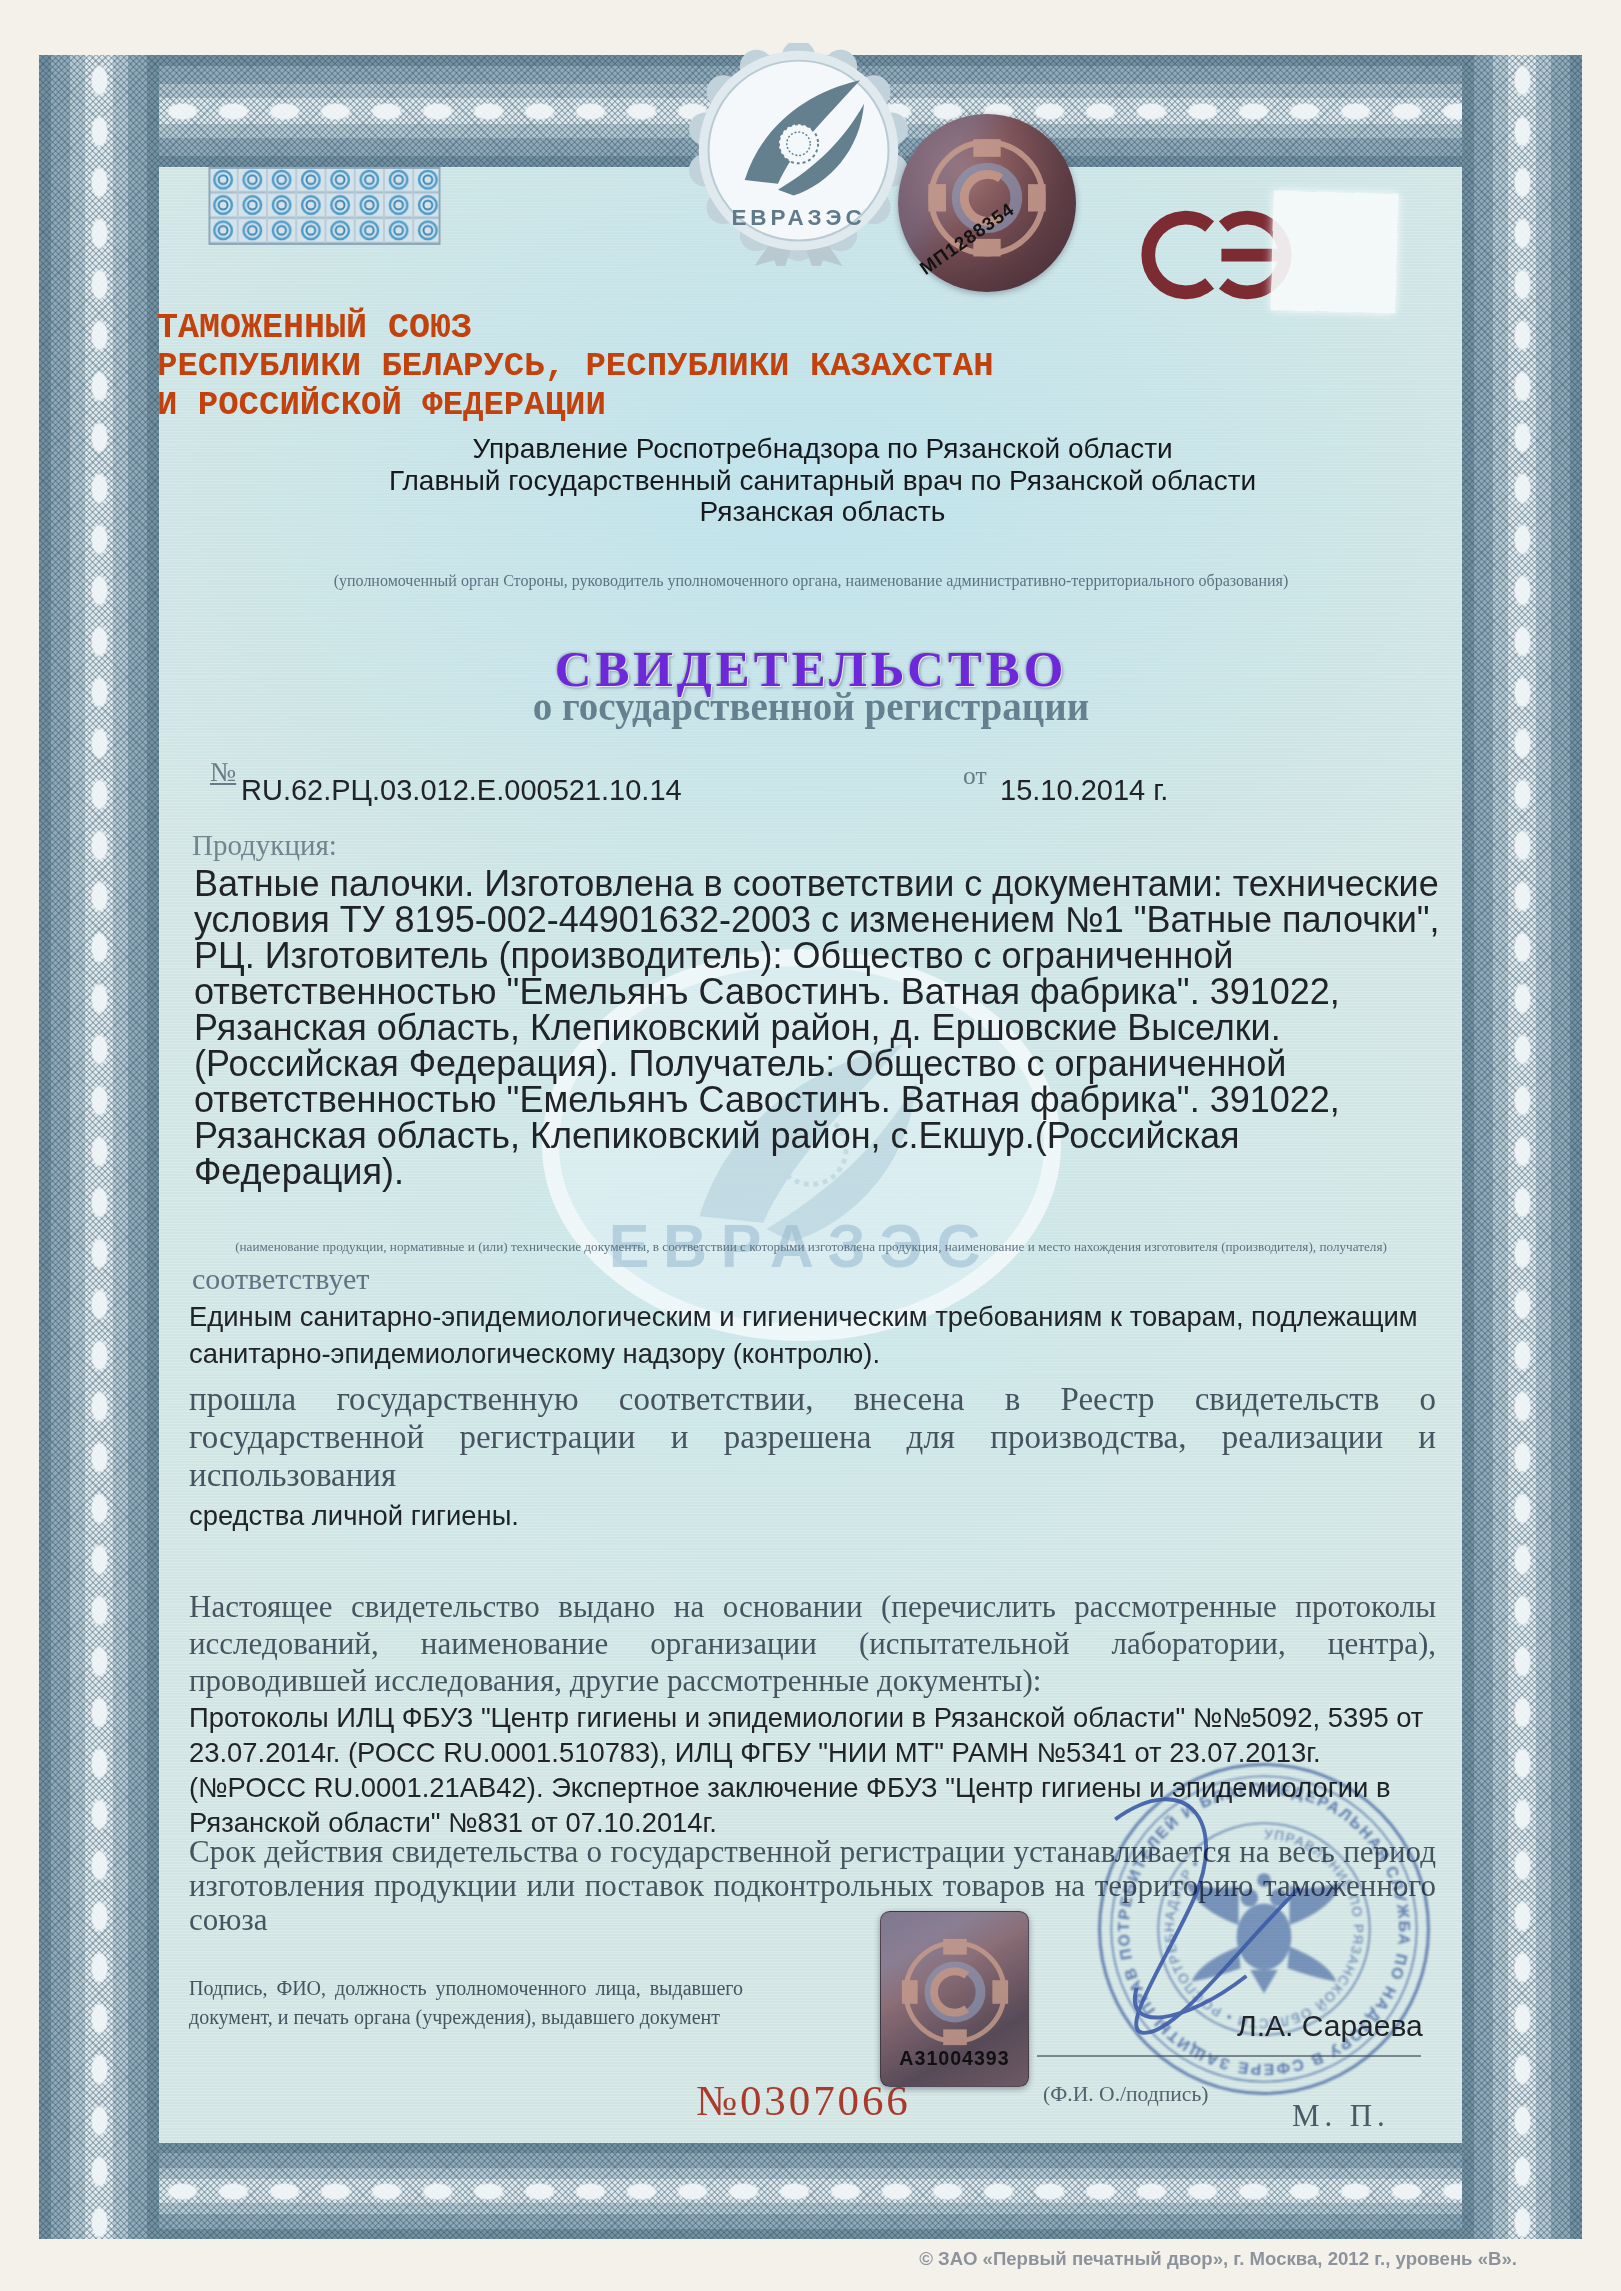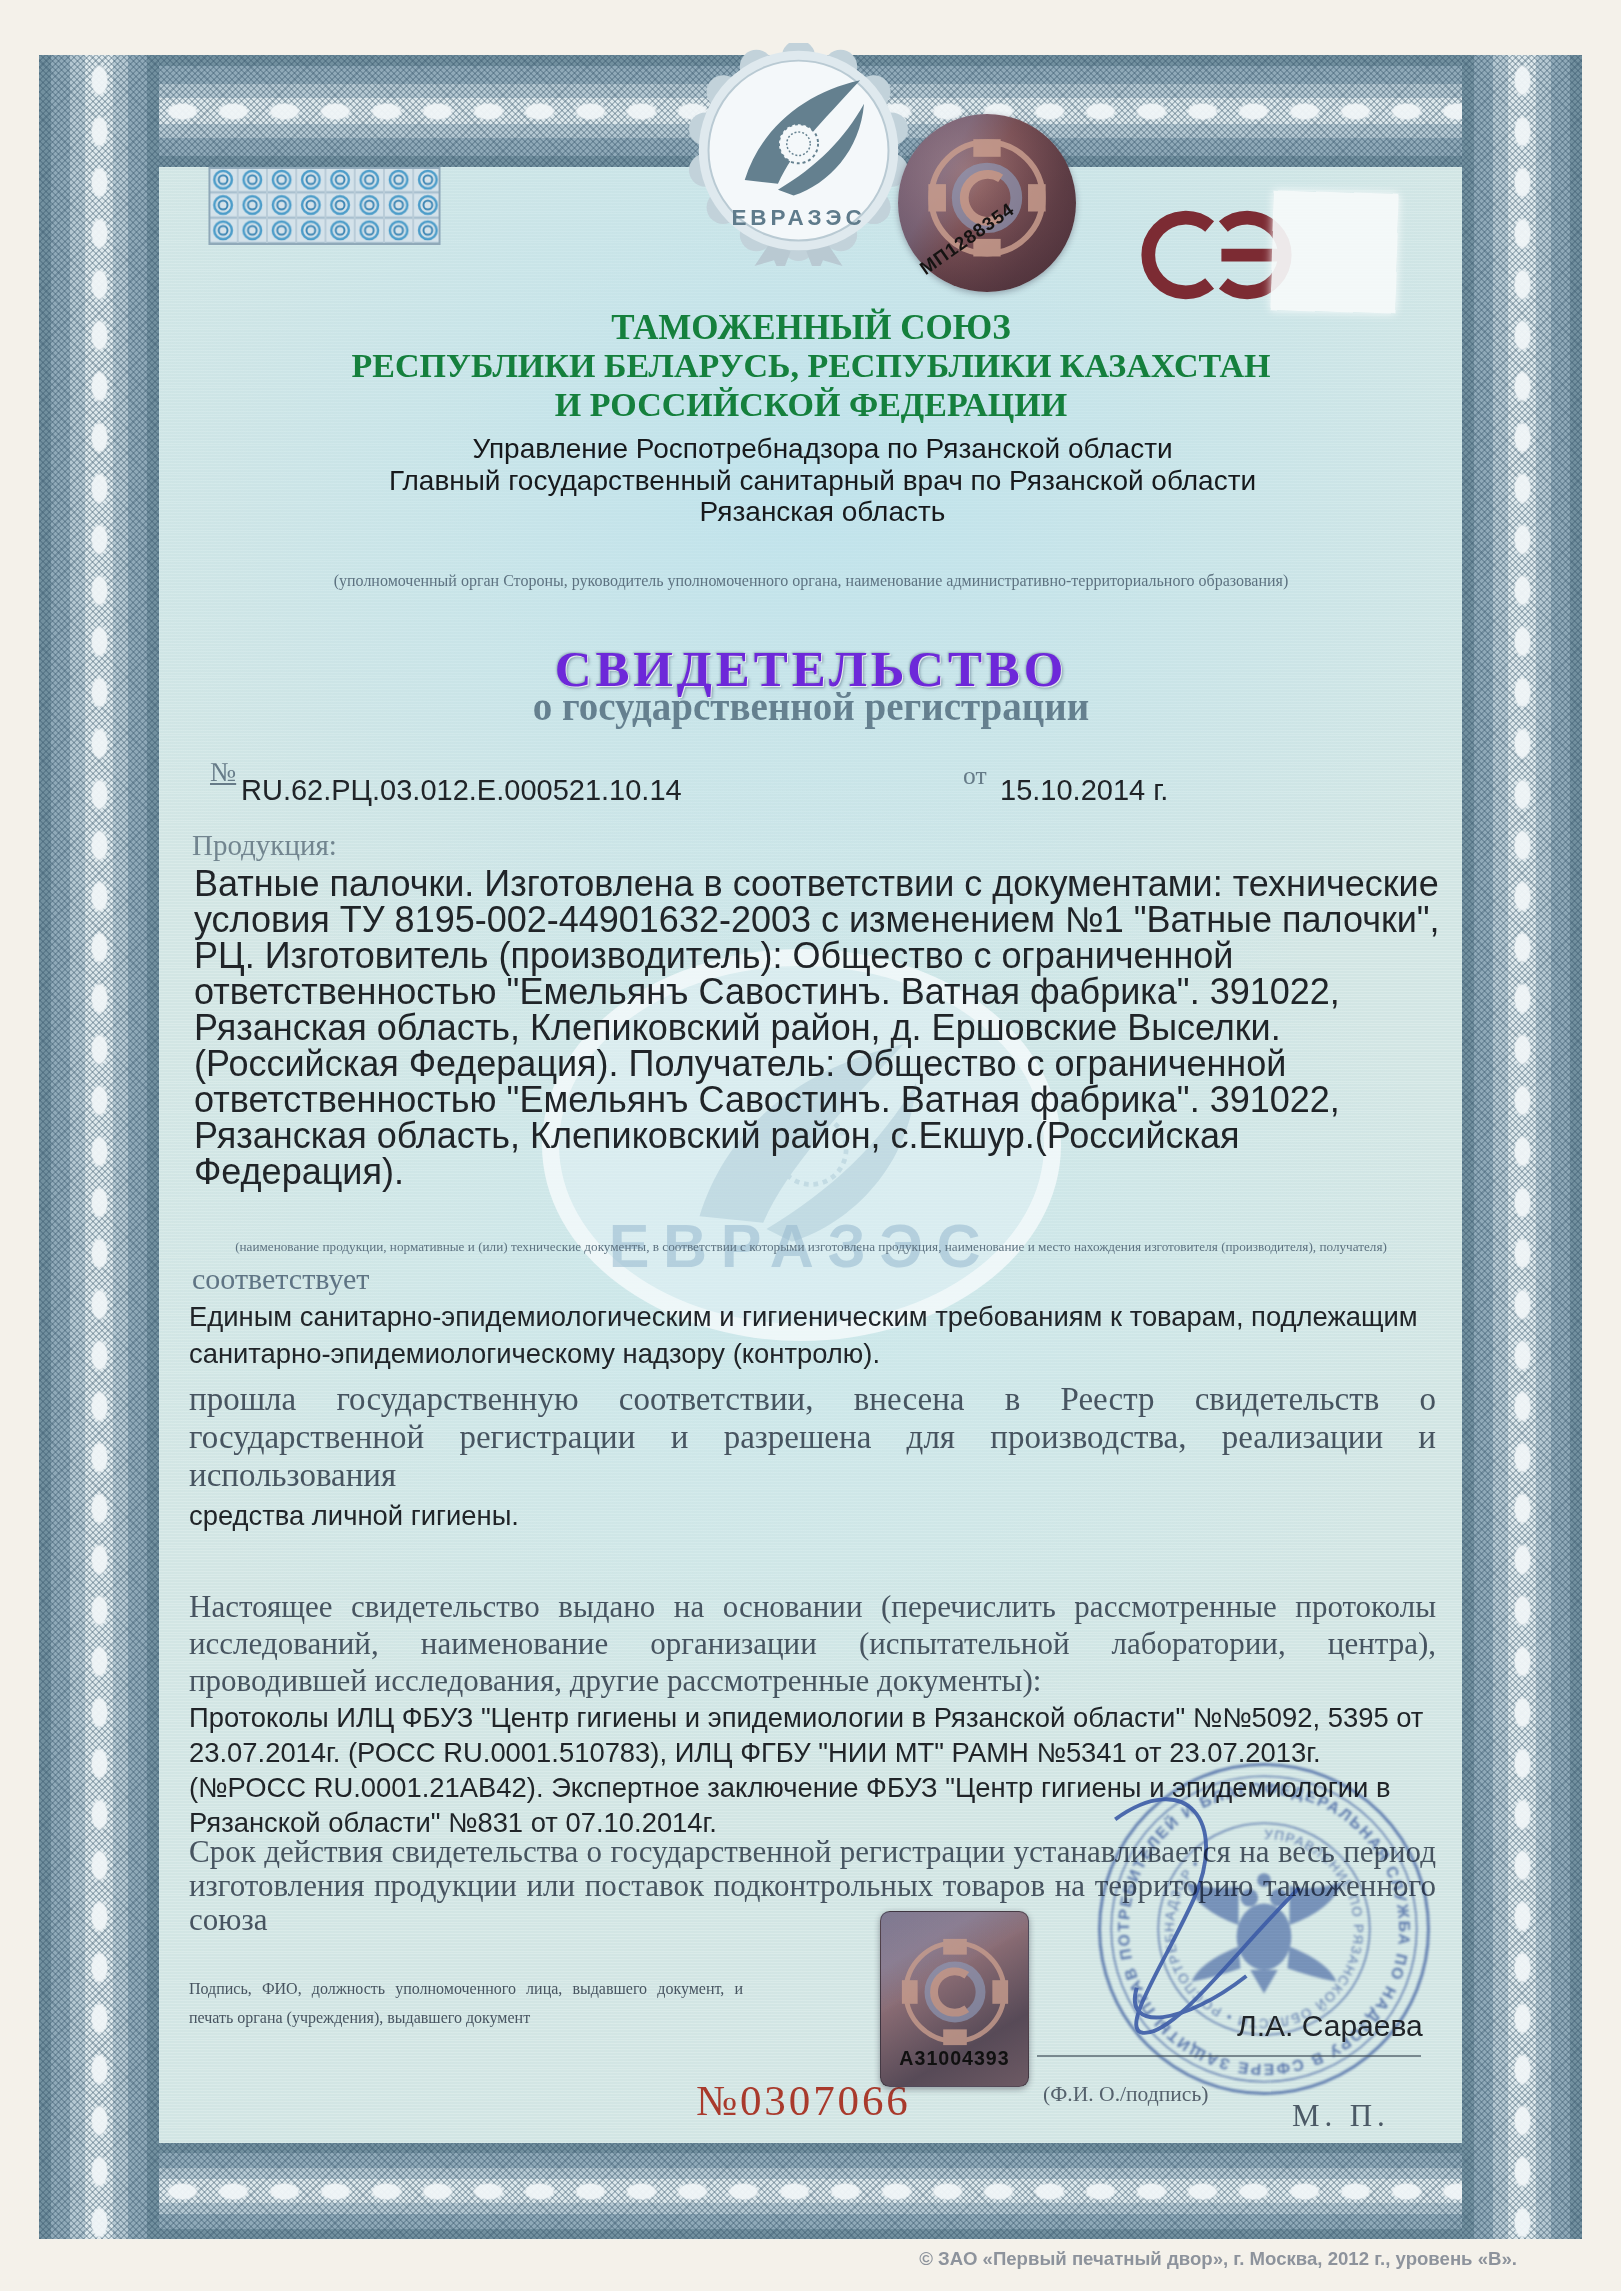--- a/index.html
+++ b/index.html
@@ -74,21 +74,21 @@
   
   .se-logo{position:absolute;left:1139px;top:204px;z-index:4;}
 
   
   .white-patch{position:absolute;left:1272px;top:192px;width:125px;height:120px;z-index:4;
     background:rgba(246,250,250,.92);transform:rotate(1.5deg);
     box-shadow:0 0 9.8px rgba(255,255,255,.9);}
 
   
   .txt{position:absolute;z-index:3;}
-  .hdr{left:157px;width:1308px;text-align:center;color:#15803d;font-weight:bold;}
+  .hdr{left:157px;width:1308px;text-align:left;color:#c2410c;font-weight:bold;font-family:Liberation Mono, monospace;}
   .hdr-1{top:308px;font-size:35px;}
   .hdr-2{top:347px;font-size:34px;}
   .hdr-3{top:386px;font-size:34px;}
   .auth{left:157px;width:1308px;text-align:center;color:#17191c;
     font-family:"Liberation Sans",sans-serif;font-size:28px;padding-left:23px;}
   .auth-1{top:433px;} .auth-2{top:465px;} .auth-3{top:496px;}
   .caption{left:157px;width:1308px;text-align:center;color:#5d7280;white-space:nowrap;}
   .cap-auth{top:572px;font-size:16px;}
   .cap-prod{top:1239px;font-size:13.2px;z-index:3;}
   .title-main{left:157px;top:612px;width:1308px;text-align:center;font-weight:bold;font-size:51px;
@@ -104,21 +104,21 @@
   .prod-lbl{left:192px;top:829px;font-size:29px;color:#72858f;}
   .prod-txt{left:194px;top:866px;width:1247px;font-size:36px;line-height:36px;}
   .sootv{left:192px;top:1262px;font-size:30px;color:#5f7484;}
   .compliance{left:189px;top:1298px;width:1247px;font-size:27.4px;line-height:37px;}
   .para{color:#475460;text-align:justify;}
   .statement{left:189px;top:1380px;width:1247px;font-size:33px;line-height:38px;}
   .usage{left:189px;top:1500px;font-size:27.4px;}
   .basis{left:189px;top:1588px;width:1247px;font-size:31px;line-height:37px;}
   .protocols{left:189px;top:1700px;width:1251px;font-size:27.4px;line-height:35px;}
   .validity{left:189px;top:1835px;width:1247px;font-size:31px;line-height:34px;}
-  .sign-lbl{left:189px;top:1974px;width:554px;font-size:16px;line-height:29px;}
+  .sign-lbl{left:189px;top:1974px;width:554px;font-size:20px;line-height:29px;}
   .sign-name{left:1237px;top:2009px;font-size:30px;z-index:6;}
   .sign-line{position:absolute;left:1037px;top:2055px;width:384px;height:2px;background:rgba(70,85,96,.65);z-index:6;}
   .sign-cap{left:1043px;top:2082px;font-size:21.6px;color:#55616c;z-index:6;}
   .mp{left:1292px;top:2098px;font-size:31px;letter-spacing:4.9px;color:#4c5a66;z-index:6;}
   .serial{left:696px;top:2076px;font-size:43px;letter-spacing:2.9px;color:#a93a2c;z-index:3;}
   .footer{position:absolute;right:104px;top:2248px;font-family:"Liberation Sans",sans-serif;
     font-size:18.6px;font-weight:bold;color:#8d939c;z-index:3;}
 
   
   .holo-square{position:absolute;left:880px;top:1911px;width:149px;height:176px;z-index:7;

